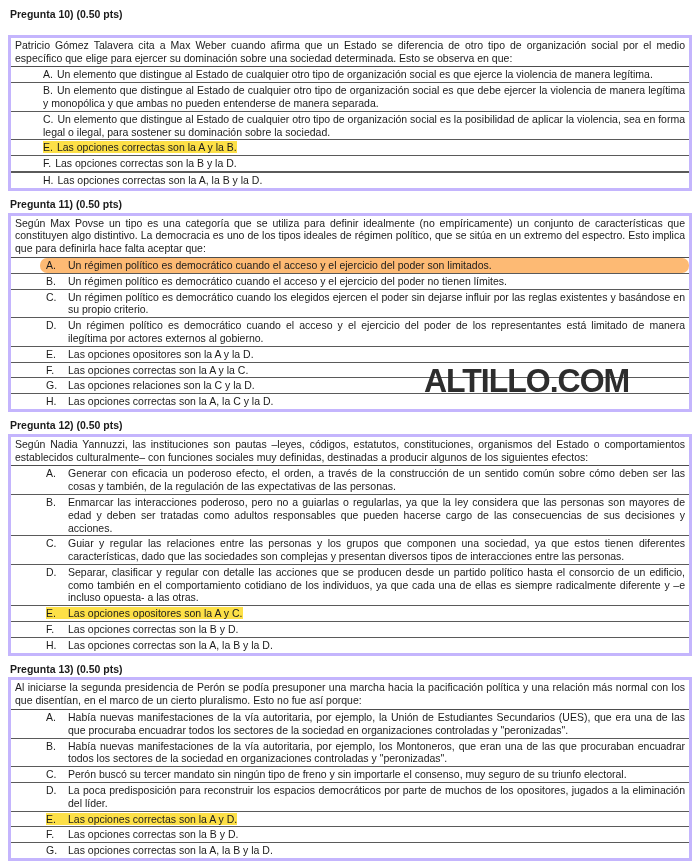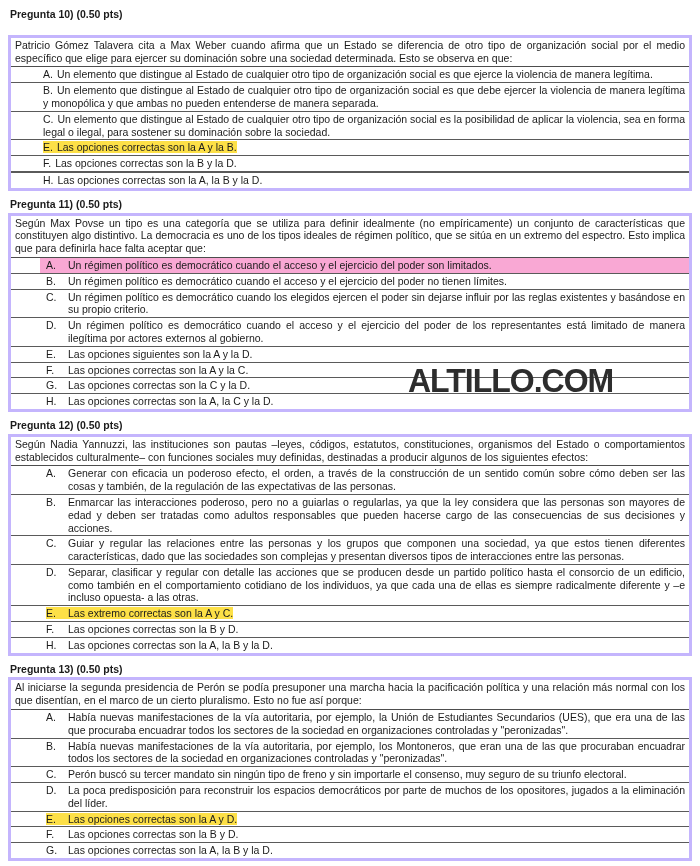--- a/index.html
+++ b/index.html
@@ -39,24 +39,24 @@
     padding:1px 4px 1px 3px;
     text-align:justify;
   }
   
   .q-inline .optline .letter{padding-right:4px;}
   
   .q-col .opt{padding-left:28px;text-indent:-22px;}
   .q-col .optline .letter{display:inline-block;width:22px;text-indent:0;}
   
   .hl-text .optline{background:#fde047;}
-  .hl-row{background:#f9a8d4;}
+  .hl-row{background:#fdba74;border-radius:7px;}
   .watermark{
     position:absolute;
-    left:408px;
+    left:424px;
     top:374px;
     font-size:32px;
     font-weight:bold;
     letter-spacing:-1px;
     color:#2d2d2d;
     transform:scaleY(1.05);
     white-space:nowrap;
     z-index:5;
   }
 </style>
@@ -114,29 +114,29 @@
     <div class="row">
       <div class="cb"></div>
       <div class="opt"><span class="optline"><span class="letter">C.</span><span>Un régimen político es democrático cuando los elegidos ejercen el poder sin dejarse influir por las reglas existentes y basándose en su propio criterio.</span></span></div>
     </div>
     <div class="row">
       <div class="cb"></div>
       <div class="opt"><span class="optline"><span class="letter">D.</span><span>Un régimen político es democrático cuando el acceso y el ejercicio del poder de los representantes está limitado de manera ilegítima por actores externos al gobierno.</span></span></div>
     </div>
     <div class="row">
       <div class="cb"></div>
-      <div class="opt"><span class="optline"><span class="letter">E.</span><span>Las opciones siguientes son la A y la D.</span></span></div>
+      <div class="opt"><span class="optline"><span class="letter">E.</span><span>Las opciones opositores son la A y la D.</span></span></div>
     </div>
     <div class="row">
       <div class="cb"></div>
       <div class="opt"><span class="optline"><span class="letter">F.</span><span>Las opciones correctas son la A y la C.</span></span></div>
     </div>
     <div class="row">
       <div class="cb"></div>
-      <div class="opt"><span class="optline"><span class="letter">G.</span><span>Las opciones correctas son la C y la D.</span></span></div>
+      <div class="opt"><span class="optline"><span class="letter">G.</span><span>Las opciones relaciones son la C y la D.</span></span></div>
     </div>
     <div class="row">
       <div class="cb"></div>
       <div class="opt"><span class="optline"><span class="letter">H.</span><span>Las opciones correctas son la A, la C y la D.</span></span></div>
     </div>
   </div>
 </div>
 
 <div class="section">
   <div class="q-heading">Pregunta 12) (0.50 pts)</div>
@@ -154,21 +154,21 @@
     <div class="row">
       <div class="cb"></div>
       <div class="opt"><span class="optline"><span class="letter">C.</span><span>Guiar y regular las relaciones entre las personas y los grupos que componen una sociedad, ya que estos tienen diferentes características, dado que las sociedades son complejas y presentan diversos tipos de interacciones entre las personas.</span></span></div>
     </div>
     <div class="row">
       <div class="cb"></div>
       <div class="opt"><span class="optline"><span class="letter">D.</span><span>Separar, clasificar y regular con detalle las acciones que se producen desde un partido político hasta el consorcio de un edificio, como también en el comportamiento cotidiano de los individuos, ya que cada una de ellas es siempre radicalmente diferente y –e incluso opuesta- a las otras.</span></span></div>
     </div>
     <div class="row">
       <div class="cb"></div>
-      <div class="opt hl-text"><span class="optline"><span class="letter">E.</span><span>Las extremo correctas son la A y C.</span></span></div>
+      <div class="opt hl-text"><span class="optline"><span class="letter">E.</span><span>Las opciones opositores son la A y C.</span></span></div>
     </div>
     <div class="row">
       <div class="cb"></div>
       <div class="opt"><span class="optline"><span class="letter">F.</span><span>Las opciones correctas son la B y D.</span></span></div>
     </div>
     <div class="row">
       <div class="cb"></div>
       <div class="opt"><span class="optline"><span class="letter">H.</span><span>Las opciones correctas son la A, la B y la D.</span></span></div>
     </div>
   </div>

